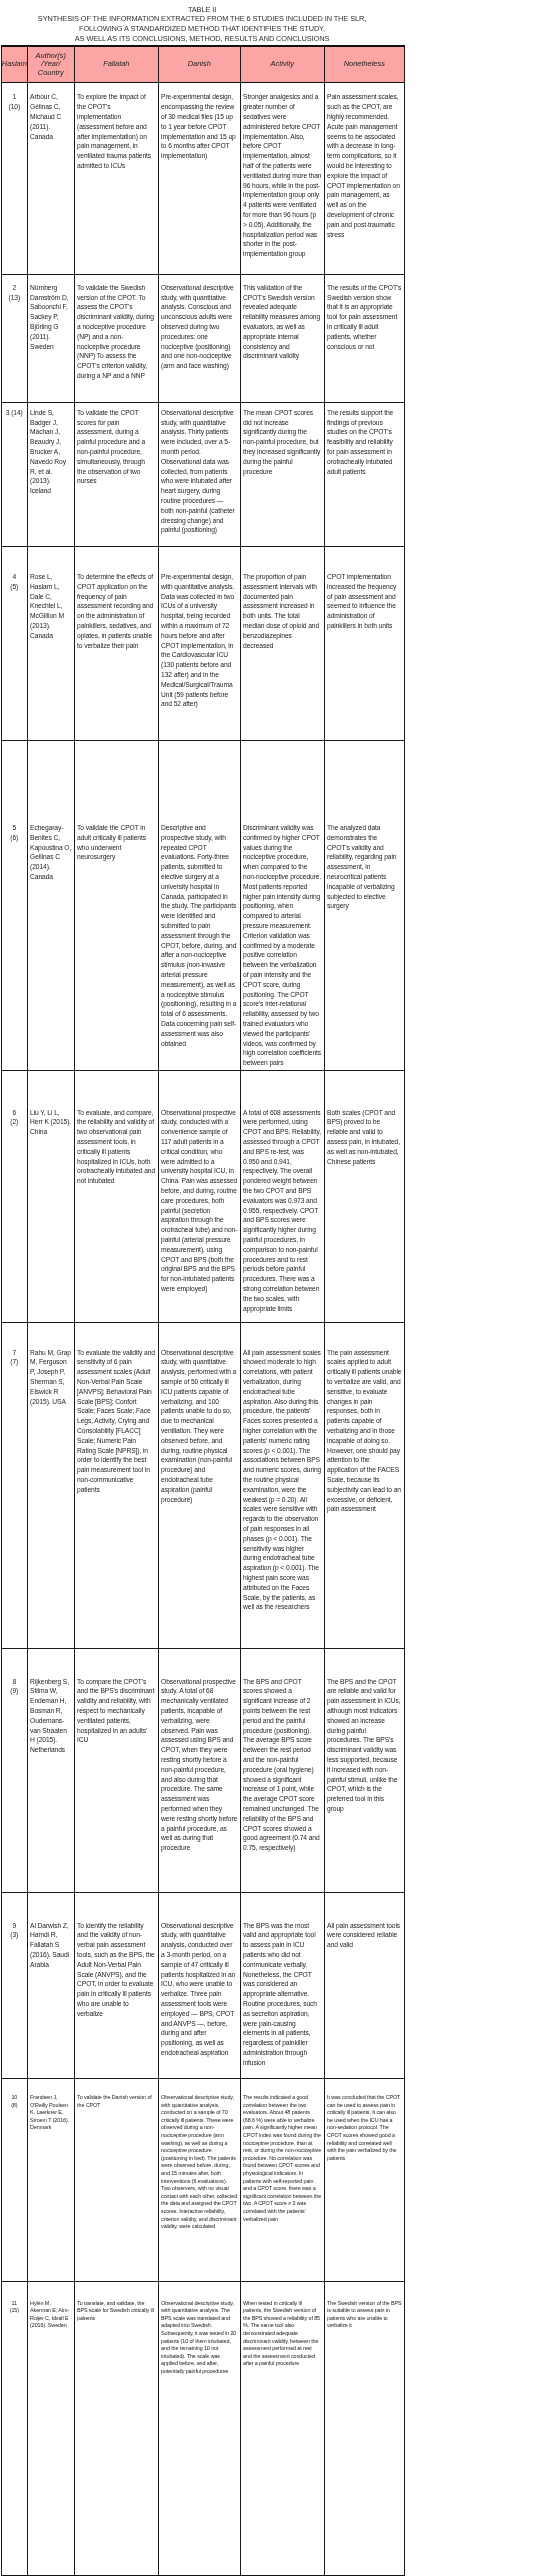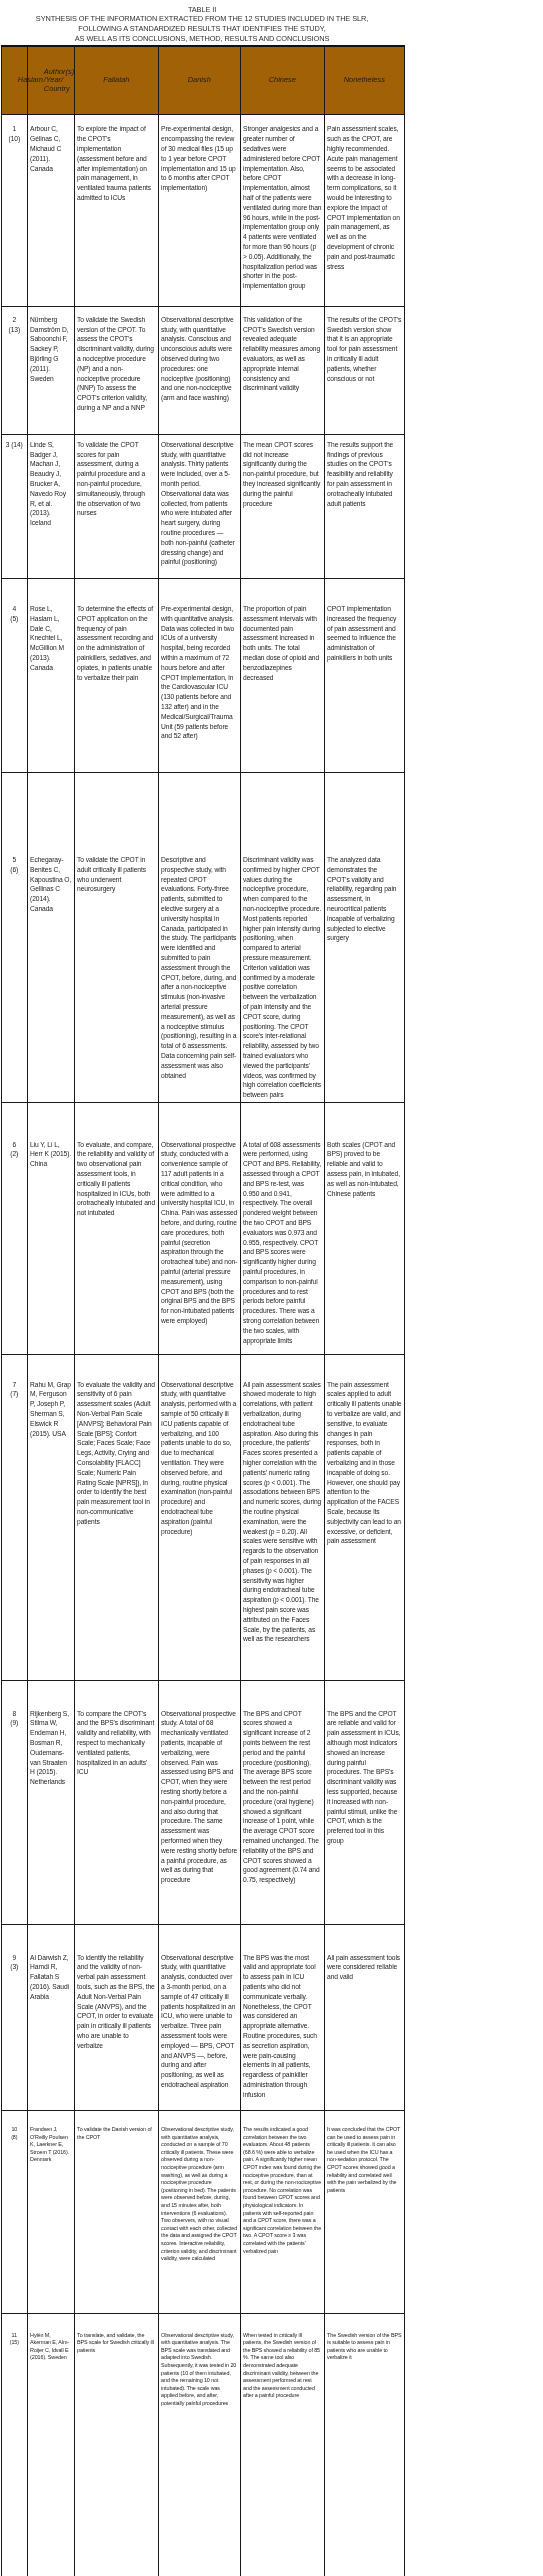--- a/index.html
+++ b/index.html
@@ -11,23 +11,23 @@
     width:404px;text-align:center;padding-top:4.7px;
     font-size:7.4px;line-height:9.7px;letter-spacing:-0.1px;color:#2f2f2f;
   }
   .title-block div{white-space:nowrap;}
   table.studies{
     border-collapse:collapse;table-layout:fixed;width:402px;margin-left:0.8px;margin-top:1.6px;
   }
   col.c1{width:26px}col.c2{width:47px}col.c3{width:84px}
   col.c4{width:82px}col.c5{width:84px}col.c6{width:80px}
   th{
-    background:#a16207;border:0.8px solid #1a1a1a;border-top:2.3px solid #111;border-bottom:1.6px solid #111;
+    background:#fca5a5;border:0.8px solid #1a1a1a;border-top:2.3px solid #111;border-bottom:1.6px solid #111;
     font-style:italic;font-weight:normal;font-size:7.4px;line-height:8.5px;
-    text-align:center;vertical-align:middle;white-space:pre-line;padding:16px;height:35px;
+    text-align:center;vertical-align:middle;white-space:pre-line;padding:0;height:35px;
   }
   td{
     border:0.8px solid #1a1a1a;vertical-align:top;text-align:left;
     font-size:6.7px;line-height:9.8px;letter-spacing:-0.1px;padding:1.6px 2.3px;
     word-wrap:break-word;
   }
   td.c-study{text-align:center;white-space:pre-line;}
   tbody tr{page-break-inside:avoid;}
   
   tbody tr:nth-child(1){height:192px}  tbody tr:nth-child(1) td{padding-top:9.3px}
@@ -44,43 +44,43 @@
   
   tbody tr:nth-child(n+10) td{font-size:5.4px;line-height:7.6px;}
   tbody tr:nth-child(11) td{border-bottom:2.3px solid #111;}
 </style>
 </head>
 <body>
 
 <div class="page">
   <div class="title-block">
     <div>TABLE II</div>
-    <div>SYNTHESIS OF THE INFORMATION EXTRACTED FROM THE 12 STUDIES INCLUDED IN THE SLR,</div>
-    <div>FOLLOWING A STANDARDIZED RESULTS THAT IDENTIFIES THE STUDY,</div>
+    <div>SYNTHESIS OF THE INFORMATION EXTRACTED FROM THE 6 STUDIES INCLUDED IN THE SLR,</div>
+    <div>FOLLOWING A STANDARDIZED METHOD THAT IDENTIFIES THE STUDY,</div>
     <div>AS WELL AS ITS CONCLUSIONS, METHOD, RESULTS AND CONCLUSIONS</div>
   </div>
 
   <table class="studies">
     <colgroup>
       <col class="c1">
         <col class="c2">
         <col class="c3">
         <col class="c4">
         <col class="c5">
         <col class="c6">
     </colgroup>
     <thead>
       <tr>
         <th>Haslam</th>
         <th>Author(s)
 /Year/
 Country</th>
         <th>Fallatah</th>
         <th>Danish</th>
-        <th>Chinese</th>
+        <th>Activity</th>
         <th>Nonetheless</th>
       </tr>
     </thead>
     <tbody id="tbody">
         <tr>
     <td class="c-study">1
 (10)</td>
     <td class="c-author">Arbour C, Gélinas C, Michaud C (2011). Canada</td>
     <td class="c-objective">To explore the impact of the CPOT's implementation (assessment before and after implementation) on pain management, in ventilated trauma patients admitted to ICUs</td>
     <td class="c-method">Pre-experimental design, encompassing the review of 30 medical files (15 up to 1 year before CPOT implementation and 15 up to 6 months after CPOT implementation)</td>

